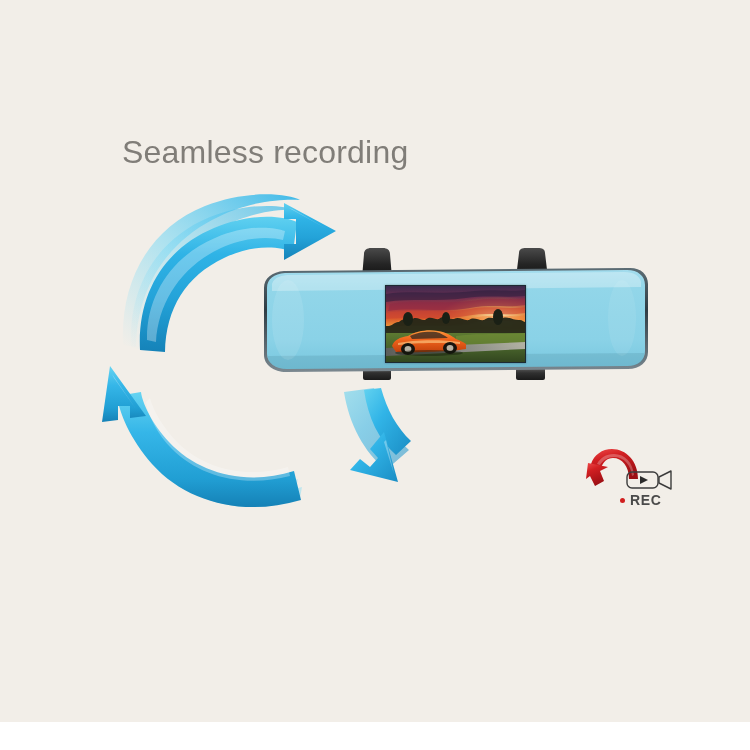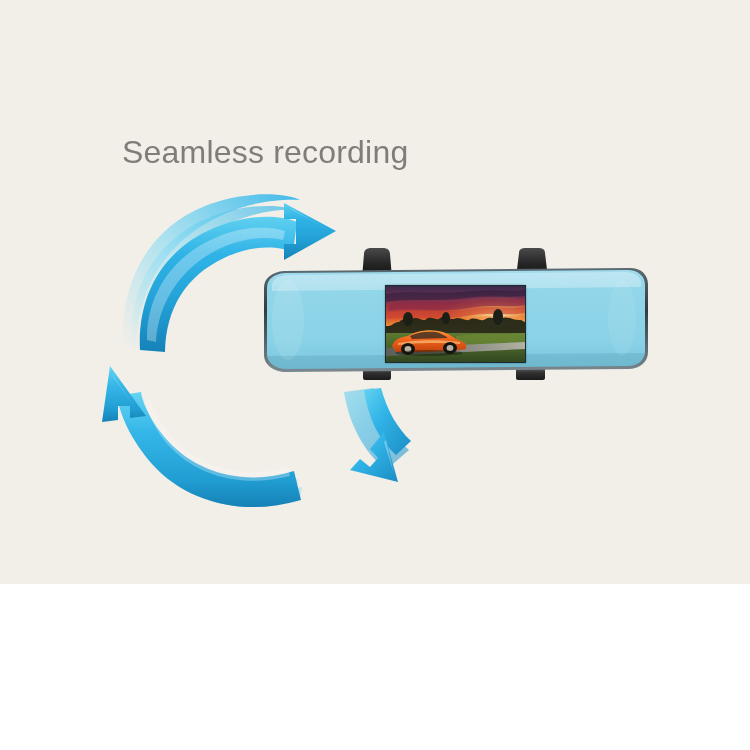--- a/index.html
+++ b/index.html
@@ -4,21 +4,21 @@
 <title>Seamless recording</title>
 <style>
   html, body {
     margin: 0;
     padding: 0;
     background: #ffffff;
   }
   #stage {
     position: relative;
     width: 750px;
-    height: 584px;
+    height: 722px;
     background: #f2eee8;
     overflow: hidden;
     font-family: "Liberation Sans", sans-serif;
   }
 
   
   #headline {
     position: absolute;
     left: 122px;
     top: 136px;
@@ -346,14 +346,46 @@
           <ellipse cx="22" cy="63" rx="3.4" ry="3" fill="#b9b2a4"></ellipse>
           <ellipse cx="64" cy="62" rx="7" ry="6" fill="#17140f"></ellipse>
           <ellipse cx="64" cy="62" rx="3.4" ry="3" fill="#b9b2a4"></ellipse>
 
           <ellipse cx="43" cy="67" rx="34" ry="3" fill="#11180b" opacity=".45"></ellipse>
         </g>
       </svg>
     </div>
   </div>
 
+  <div id="rec-badge">
+
+    <svg id="rec-arrow-svg" width="60" height="60" viewBox="0 0 60 60">
+      <defs>
+        <linearGradient id="redGrad" x1="0" y1="0" x2="0.4" y2="1">
+          <stop offset="0%" stop-color="#ef4b4b"></stop>
+          <stop offset="35%" stop-color="#d21f22"></stop>
+          <stop offset="100%" stop-color="#9c0f14"></stop>
+        </linearGradient>
+      </defs>
+      <path d="M52 36
+               C 52 18, 40 6, 26 6
+               C 16 6, 8 12, 5 21
+               L 15 25
+               C 17 19, 21 15, 27 15
+               C 36 15, 43 23, 43 36 Z" fill="url(#redGrad)"></path>
+      <path d="M48 32 C 47 20, 39 11, 28 11 C 20 11, 14 15, 11 21
+               L 14 22 C 17 17, 22 14, 28 14 C 38 14, 45 22, 46 33 Z" fill="#ffffff" opacity=".26"></path>
+
+      <path d="M2 20 L 22 24 L 14 28 L 18 38 L 9 43 L 4 33 L 0 36 Z" fill="url(#redGrad)"></path>
+    </svg>
+
+    <svg id="cam-icon-svg" width="48" height="24" viewBox="0 0 48 24">
+      <rect x="1" y="4" width="31" height="16" rx="5" ry="5" fill="none" stroke="#3c3c3c" stroke-width="1.4"></rect>
+      <path d="M33 9 L 45 3 L 45 21 L 33 15 Z" fill="none" stroke="#3c3c3c" stroke-width="1.4" stroke-linejoin="round"></path>
+      <path d="M14 8 L 22 12 L 14 16 Z" fill="#2b2b2b"></path>
+    </svg>
+
+    <div id="rec-label">
+      <span id="rec-dot"></span><span>REC</span>
+    </div>
+  </div>
 
 </div>
 
 </body></html>

